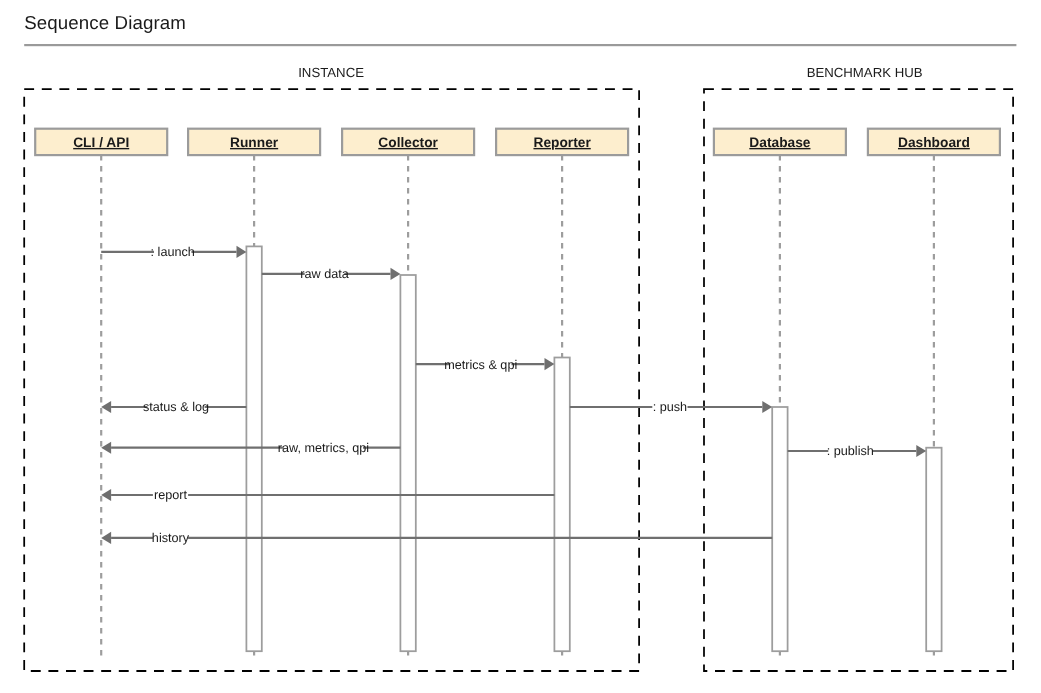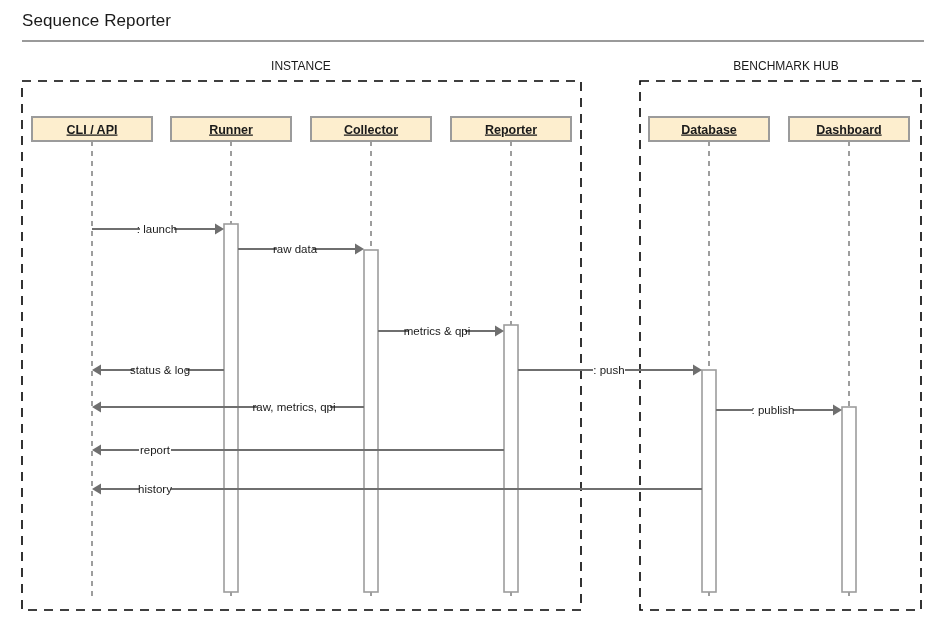--- a/index.html
+++ b/index.html
@@ -16,21 +16,21 @@
   .actorbox{fill:#fdeece;stroke:#9b9b9b;stroke-width:2;}
   .activation{fill:#ffffff;stroke:#9d9d9d;stroke-width:1.6;}
   .msgline{stroke:#6f6f6f;stroke-width:2;fill:none;}
   .arrowhead{fill:#6f6f6f;}
 </style>
 </head>
 <body>
 
 <div id="stage">
 
-  <div id="page-title">Sequence Reporter</div>
+  <div id="page-title">Sequence Diagram</div>
   <div id="title-rule"></div>
 
   <svg id="diagram" viewBox="0 0 946 630">
     <g id="frames-layer">
         <rect x="22" y="81" width="559" height="529" class="frame"></rect>
         <text x="301" y="70" class="frame-label">INSTANCE</text>
         <rect x="640" y="81" width="281" height="529" class="frame"></rect>
         <text x="786" y="70" class="frame-label">BENCHMARK HUB</text>
       </g>
     <g id="lifelines-layer">

